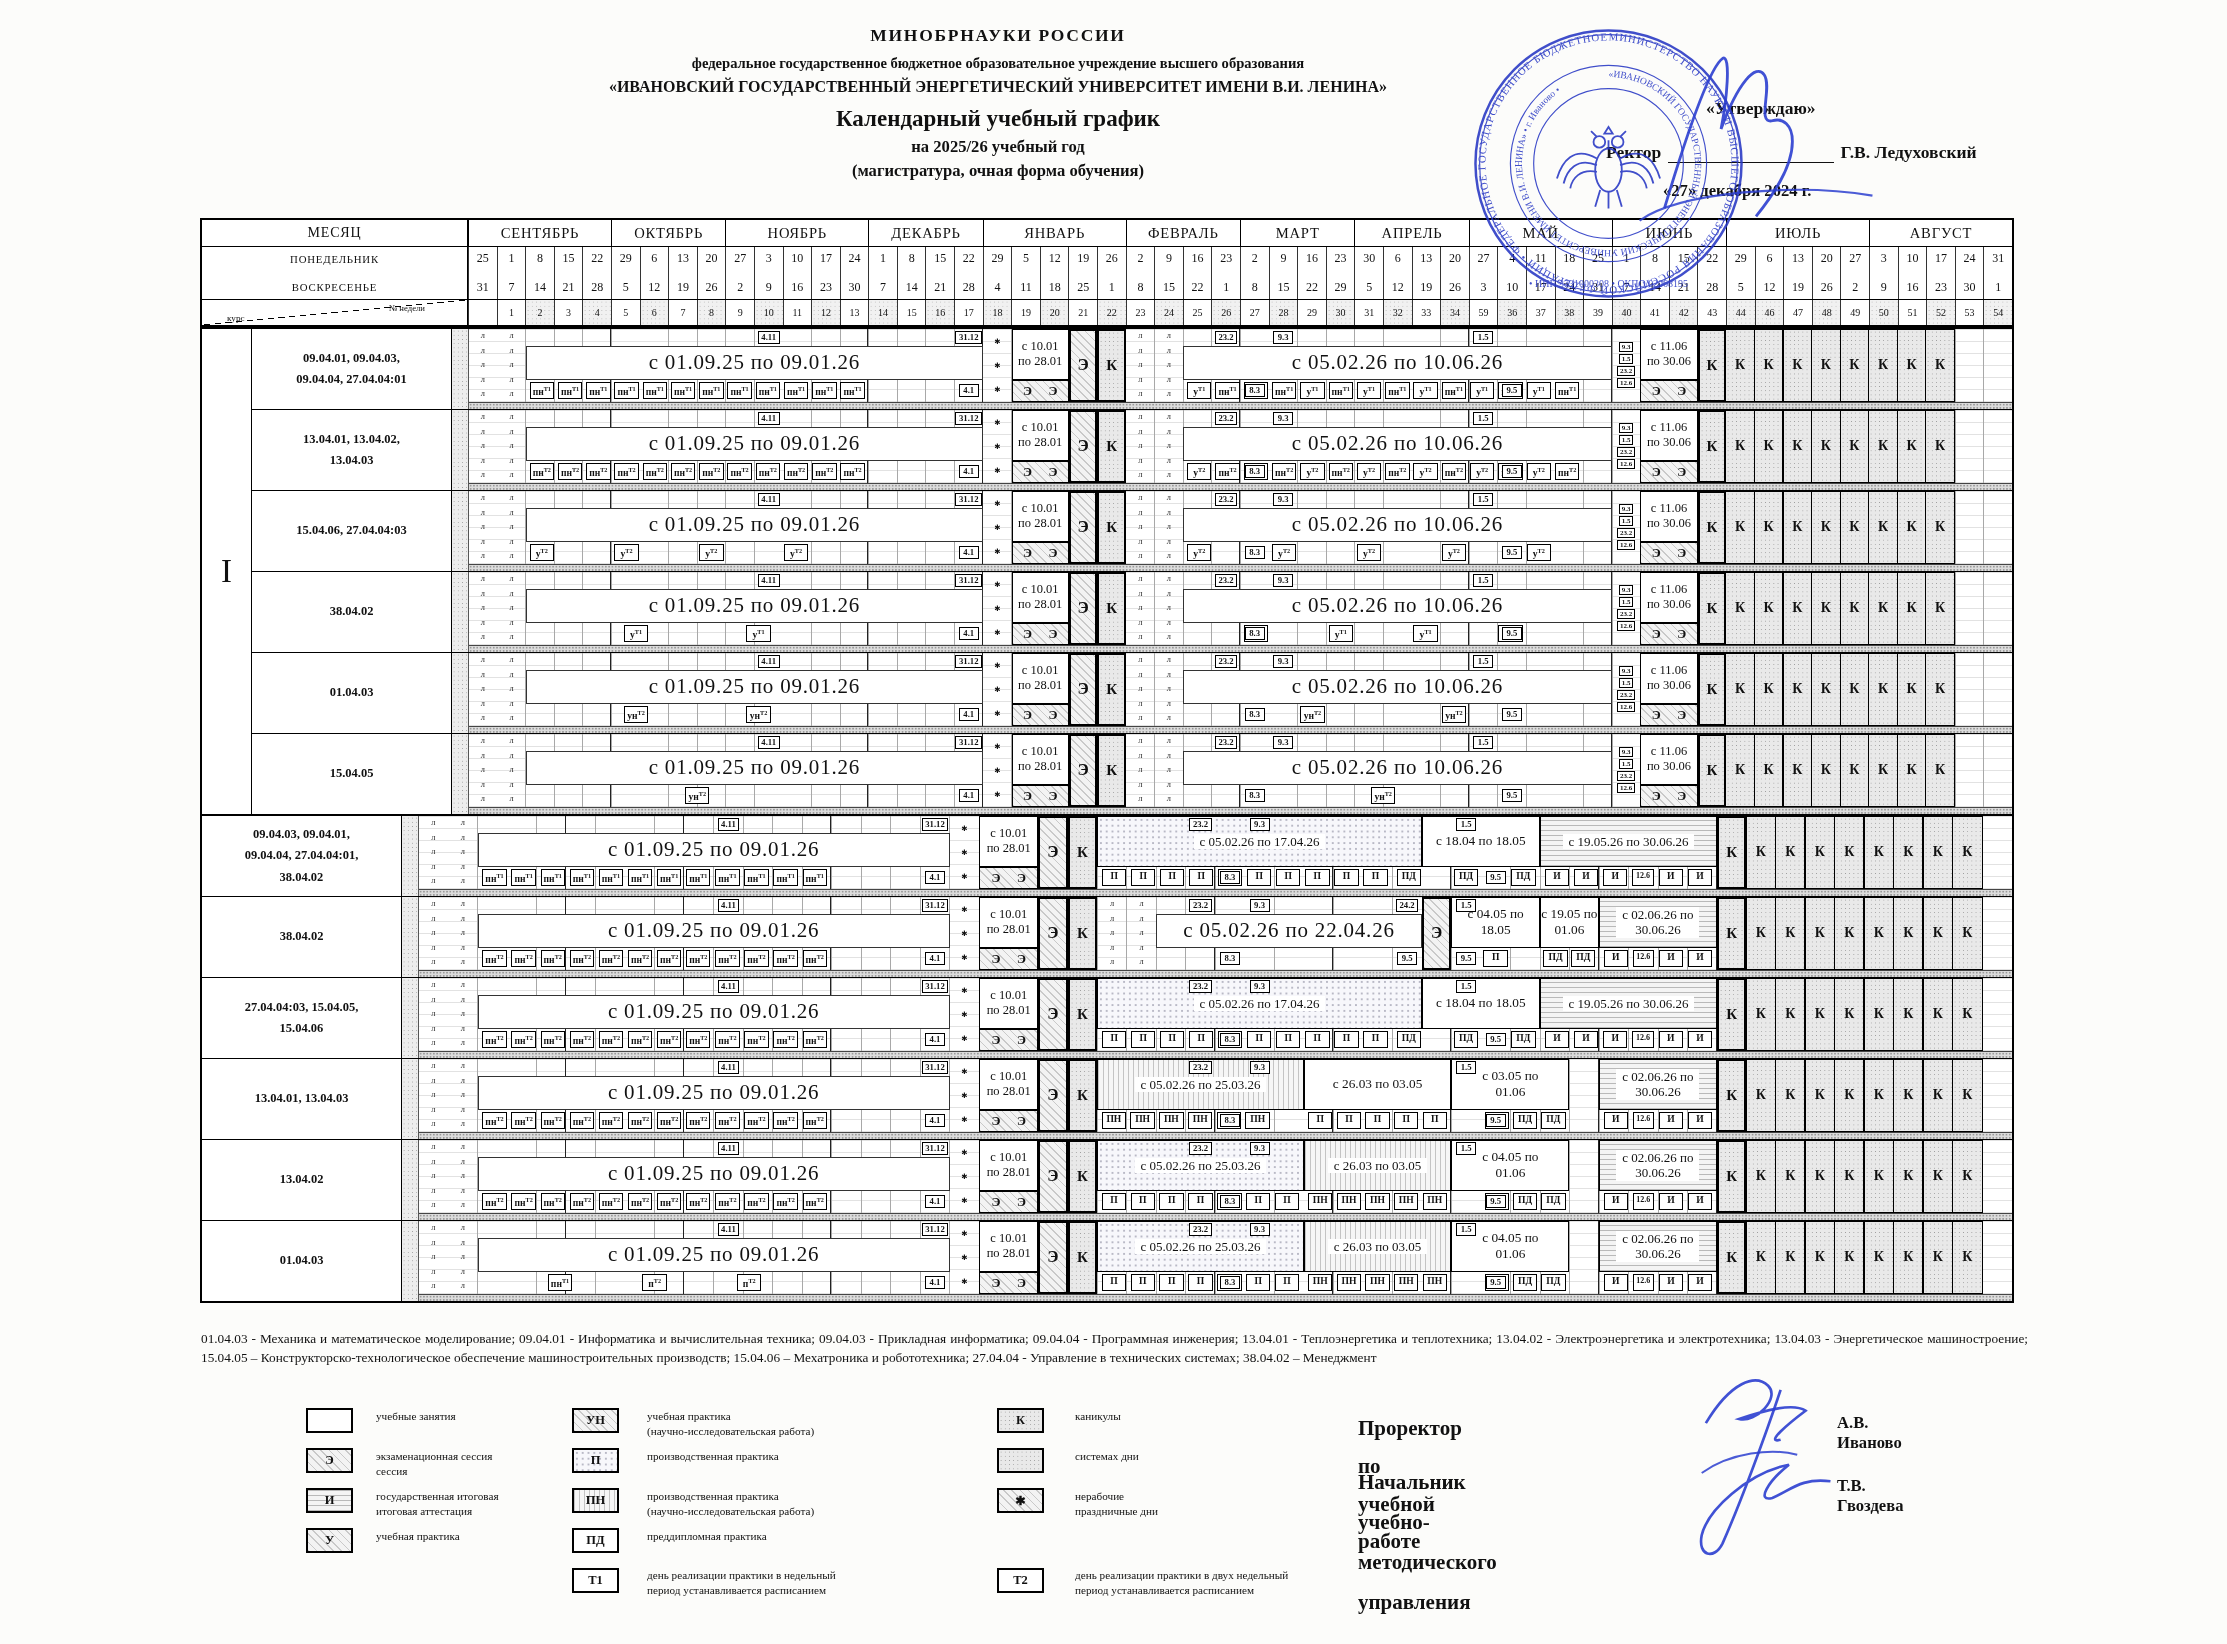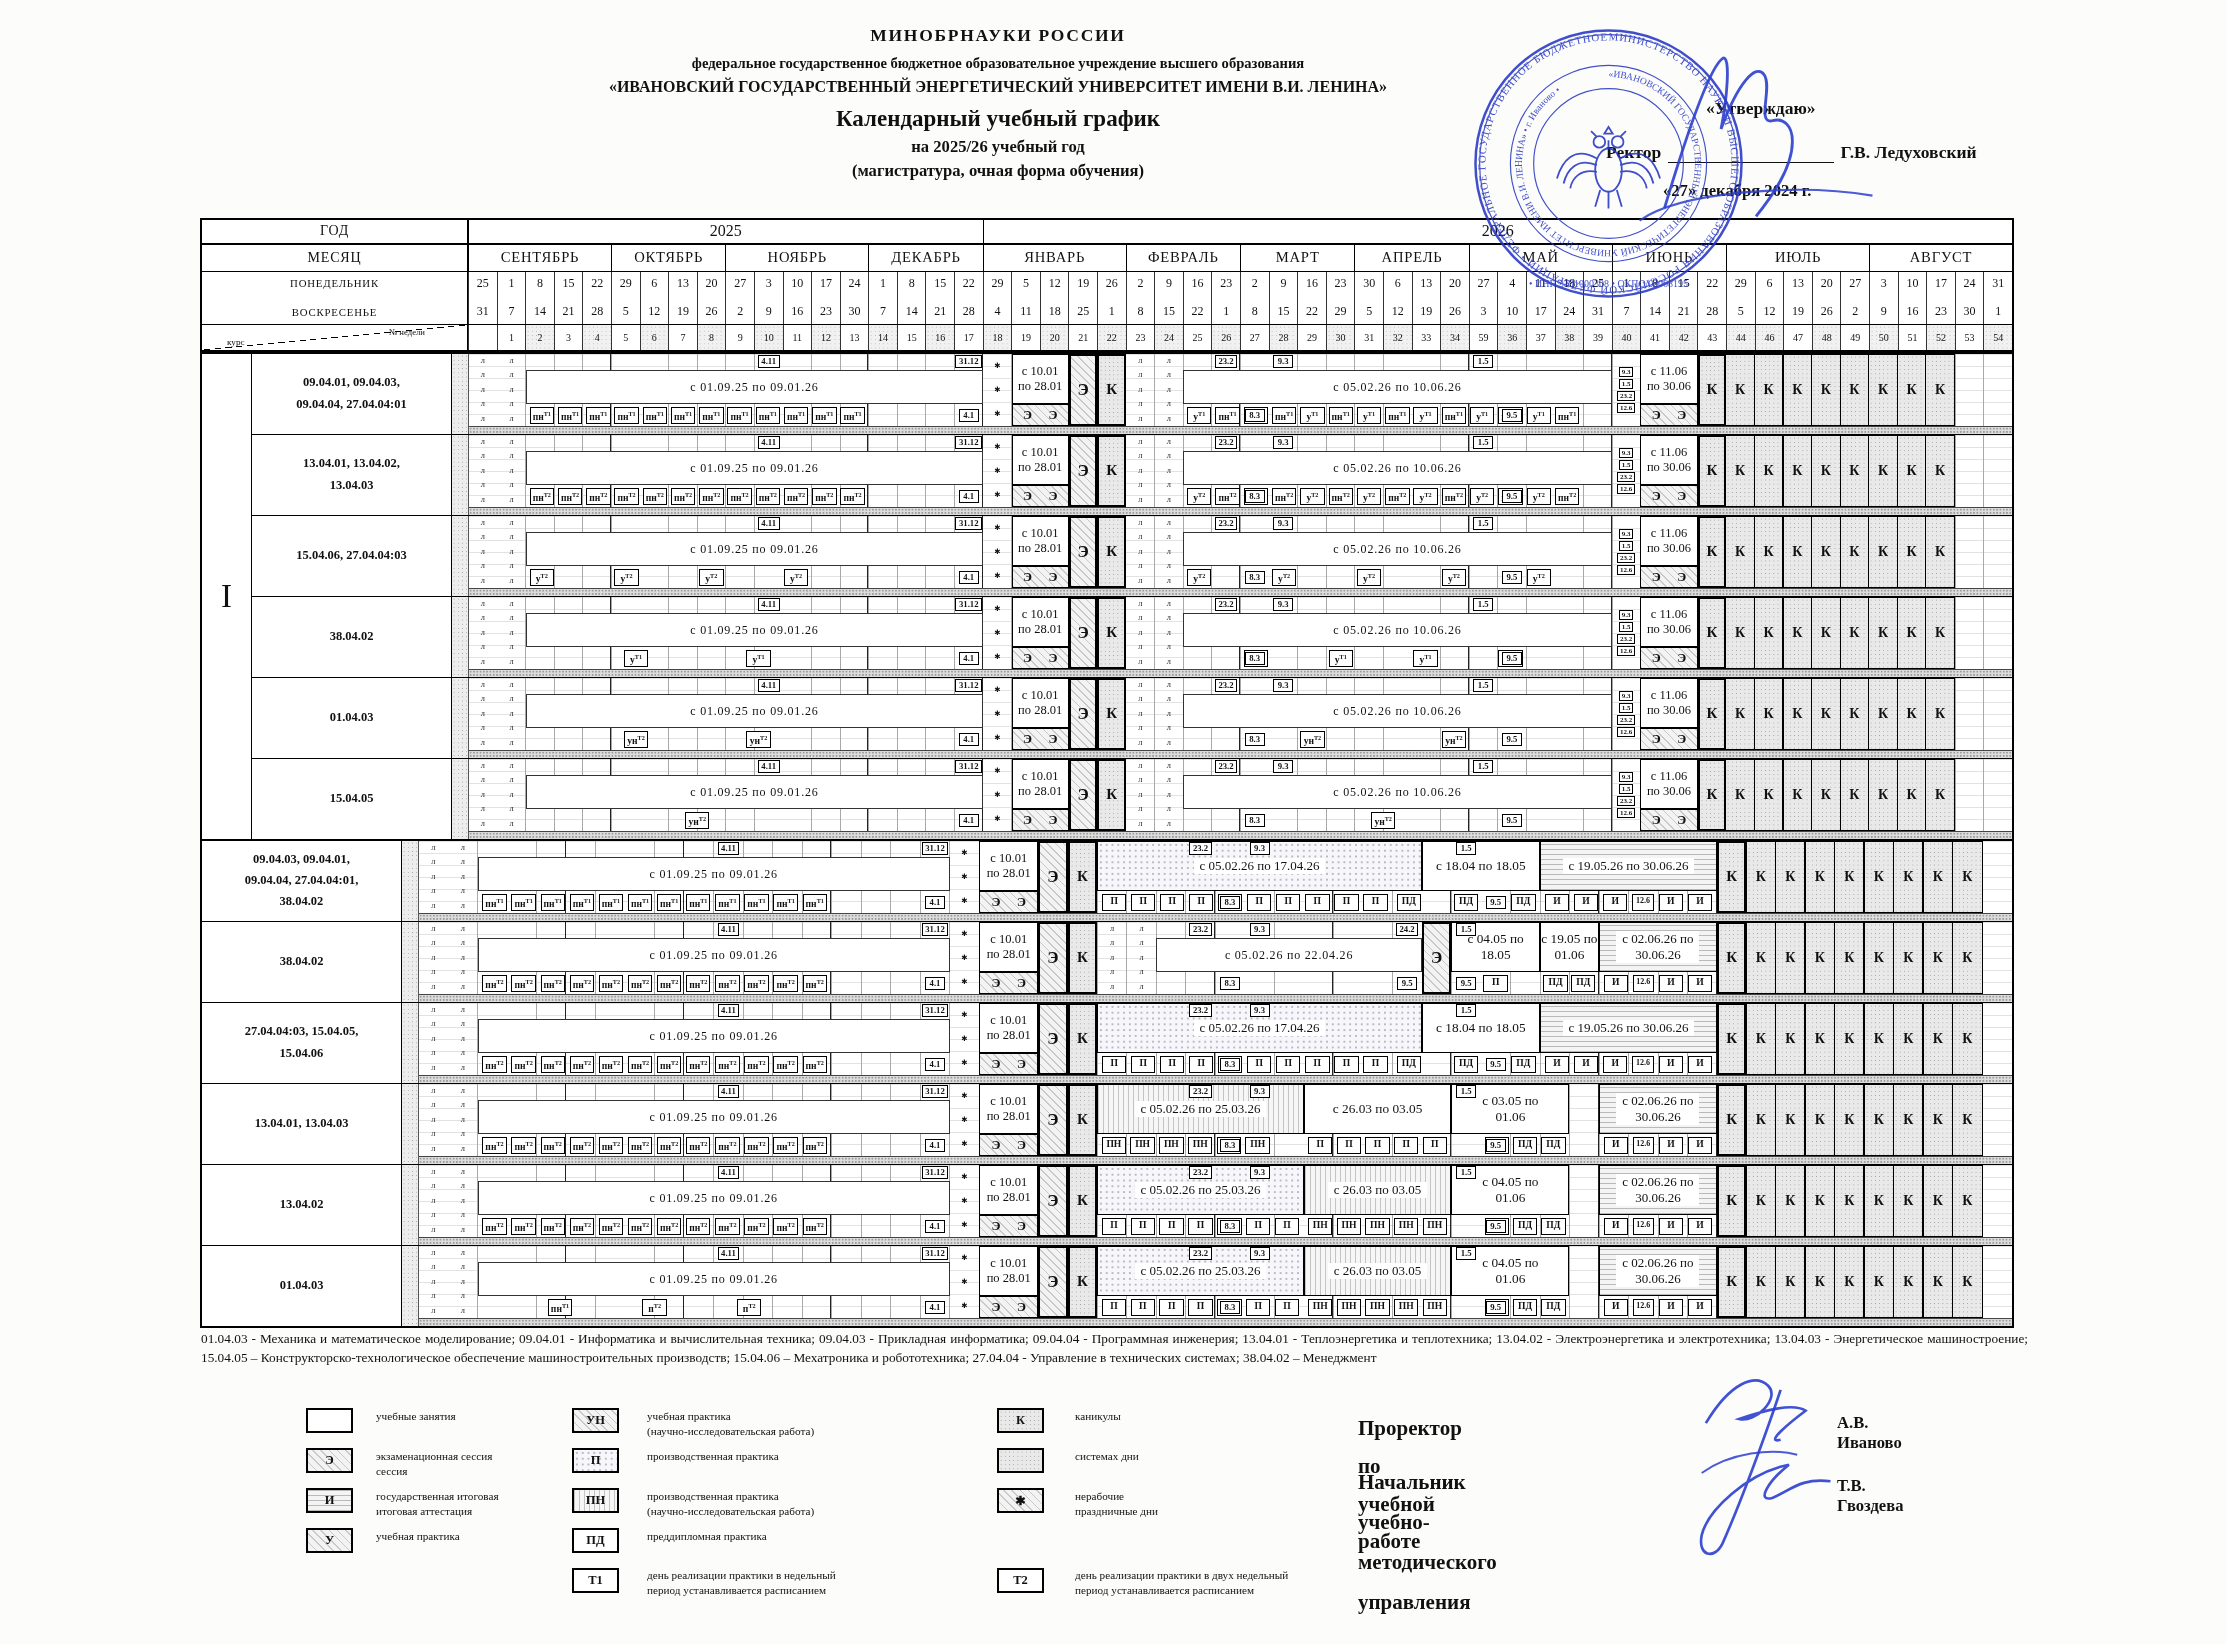--- a/index.html
+++ b/index.html
@@ -89,21 +89,21 @@
   .run{padding:0;border:none;background:none;display:flex;align-items:stretch;}
   .kcell{flex:1;display:flex;align-items:center;justify-content:center;border:1.3px solid #000;margin-left:-0.8px;
          background-image:radial-gradient(#999 0.7px,transparent 0.8px);background-size:4.2px 4.2px;background-color:#e9e9e9;
          font-weight:bold;font-size:14px;}
   .pp{background-image:radial-gradient(#b9b9c6 0.8px,transparent 0.9px);background-size:5.8px 5.8px;background-color:#f7f7fb;
       border:1.7px solid #000;}
   .pn{background:repeating-linear-gradient(90deg,#c4c4c4 0 1.2px,transparent 1.2px 5px),#f6f6f6;border:1.7px solid #000;}
   .gia{background:repeating-linear-gradient(0deg,#b9b9b9 0 1.2px,transparent 1.2px 5px),#f4f4f4;border:1.7px solid #000;}
   .pdbox{background:#fff;border:1.7px solid #000;z-index:4;}
   .chip{background:#fff;padding:0 5.8px;white-space:pre-line;text-align:center;line-height:1.2;font-size:13px;}
-  .study .chip{font-size:12px;}
+  .study .chip{font-size:21px;}
   .hol{background:#fff;border:1.7px solid #000;font-weight:bold;font-size:8.7px;align-self:center;justify-self:center;
        padding:0 2.5px;min-width:20px;height:13.3px;line-height:10.8px;text-align:center;z-index:6;}
   .mk{display:flex;justify-content:space-evenly;align-items:center;gap:0.8px;z-index:5;padding:0 0.8px;}
   .tok{background:#fff;border:1.5px solid #000;font-weight:bold;font-size:9.6px;padding:0 1.7px;min-width:19px;
        height:15px;line-height:12px;text-align:center;flex:0 0 auto;}
   .tok sup{font-size:6.2px;}
   .tokh{font-size:8px;min-width:16px;}
   .spacer{visibility:hidden;}
   .lc{flex-direction:column;justify-content:space-around;font-size:8.3px;line-height:1;color:#222;z-index:2;}
   .stars{flex-direction:column;justify-content:space-around;font-size:7.5px;z-index:3;}
@@ -178,25 +178,20 @@
     </g>
     <text x="0" y="148" fill="#2737c4" font-size="12" text-anchor="middle" font-family="Liberation Serif,serif" id="stamp-numbers">• ИНН 3731000308 • ОКПО 02068195</text>
   </svg>
 
   <svg class="sigsvg" style="left:1631px;top:50px;" width="250" height="183" viewBox="0 0 300 220">
     <path d="M40,190 C70,90 95,20 110,10 C120,5 115,60 108,95 C128,40 150,15 160,30 C170,45 150,90 170,85 C195,78 215,120 150,200" fill="none" stroke="#2b3ecf" stroke-width="3.4" opacity="0.9"></path>
     <path d="M10,205 C60,170 200,160 290,175" fill="none" stroke="#2b3ecf" stroke-width="2.6" opacity="0.85"></path>
   </svg>
 
   <div class="tbl" id="tbl">
-      <div class="hr r1">
-        <div class="hl">ГОД</div>
-        <div class="ycell" style="grid-column: span 18;">2025</div>
-        <div class="ycell" style="grid-column: span 36;">2026</div>
-      </div>
       <div class="hr r2">
         <div class="hl">МЕСЯЦ</div>
         <div class="mcell" style="grid-column: span 5;">СЕНТЯБРЬ</div>
         <div class="mcell" style="grid-column: span 4;">ОКТЯБРЬ</div>
         <div class="mcell" style="grid-column: span 5;">НОЯБРЬ</div>
         <div class="mcell" style="grid-column: span 4;">ДЕКАБРЬ</div>
         <div class="mcell" style="grid-column: span 5;">ЯНВАРЬ</div>
         <div class="mcell" style="grid-column: span 4;">ФЕВРАЛЬ</div>
         <div class="mcell" style="grid-column: span 4;">МАРТ</div>
         <div class="mcell" style="grid-column: span 4;">АПРЕЛЬ</div>

